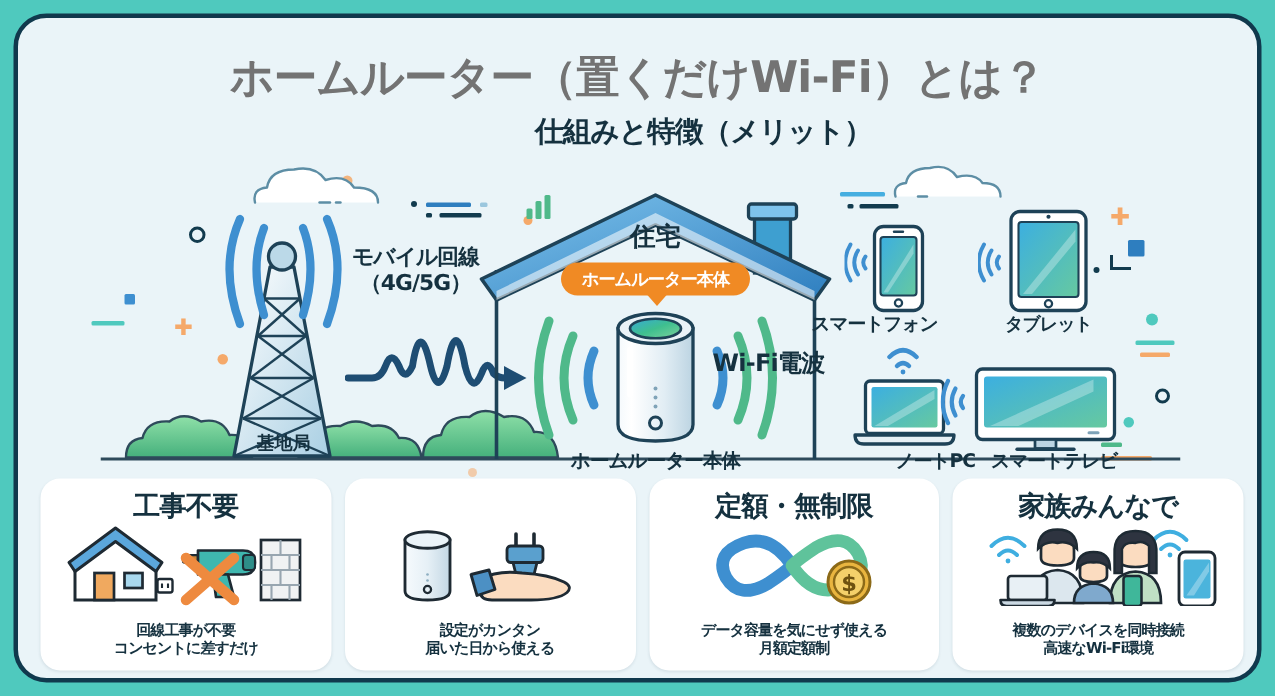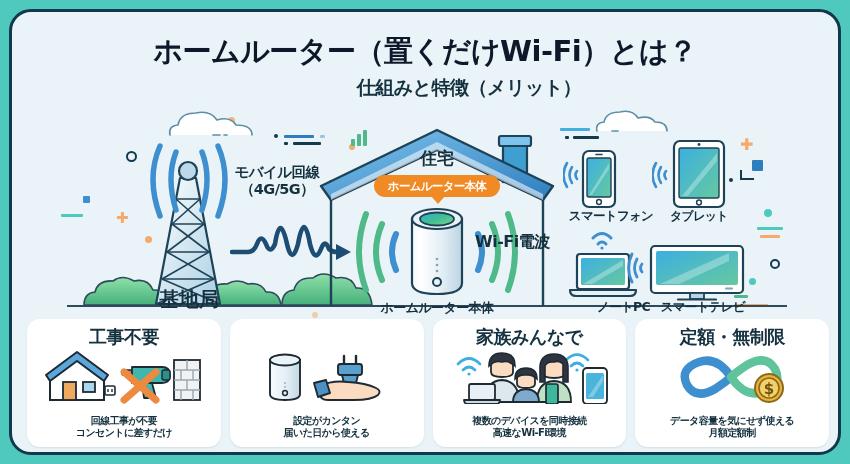--- a/index.html
+++ b/index.html
@@ -27,21 +27,21 @@
   
   .deco { position: absolute; pointer-events: none; }
   .dot { border-radius: 50%; }
   .bar { border-radius: 1px; }
   .plus { color: #F5A96A; font-weight: bold; line-height: 1; }
 
   
   .title-main {
     position: absolute; left: 0; top: 20px; width: 100%;
     text-align: center;
-    font-size: 29px; font-weight: bold; color: #0f172a;
+    font-size: 29px; font-weight: bold; color: #737373;
     letter-spacing: -0.5px;
   }
   .title-sub {
     position: absolute; left: 0; top: 63px; width: 100%;
     text-align: center;
     font-size: 19px; font-weight: bold; color: #15313F;
     letter-spacing: -0.5px;
     margin-left: 44px;
   }
 
@@ -188,21 +188,21 @@
   </svg>
 
   <svg class="deco" style="left:112px;top:130px;" width="130" height="82" viewBox="0 0 130 82">
     <g fill="none" stroke="#3E8FD0" stroke-width="5.5" stroke-linecap="round">
       <path d="M52 10 Q42 36 52 68"></path>
       <path d="M36 4 Q22 36 36 74"></path>
       <path d="M78 10 Q88 36 78 68"></path>
       <path d="M94 4 Q108 36 94 74"></path>
     </g>
   </svg>
-  <div class="lbl" style="left:131px;top:276px;width:92px;text-align:center;font-size:20px;">基地局</div>
+  <div class="lbl" style="left:131px;top:276px;width:92px;text-align:center;font-size:12px;">基地局</div>
 
   <div class="lbl" style="left:200px;top:152px;width:130px;text-align:center;font-size:14.5px;letter-spacing:-0.6px;">
     <div>モバイル回線</div>
     <div>（4G/5G）</div>
   </div>
   <svg class="deco" style="left:218px;top:192px;" width="122" height="78" viewBox="0 0 122 78">
     <path d="M2 48 L18 48 Q24 48 27 40 Q31 29 36 40 Q40 51 45 40 Q50 8 57 40 Q62 62 68 40 Q74 6 80 40 Q85 60 91 45 Q95 34 99 45 Q102 48 107 48 L112 48" fill="none" stroke="#1E4D73" stroke-width="4.6" stroke-linecap="round" stroke-linejoin="round"></path>
     <path d="M106 40 L121 48 L106 56 Z" fill="#1E4D73"></path>
   </svg>
 
@@ -285,21 +285,21 @@
     <line x1="15" y1="5.5" x2="21" y2="5.5" stroke="#1E4257" stroke-width="1.6" stroke-linecap="round"></line>
     <circle cx="18" cy="53" r="2.4" fill="none" stroke="#1E4257" stroke-width="1.5"></circle>
   </svg>
   <svg class="deco" style="left:551px;top:148px;" width="18" height="30" viewBox="0 0 18 30">
     <g fill="none" stroke="#3E8FD0" stroke-width="2.6" stroke-linecap="round">
       <path d="M14 11 Q11 15 14 19"></path>
           <path d="M9 7 Q4 15 9 23"></path>
           <path d="M4 3 Q-3 15 4 27"></path>
     </g>
   </svg>
-  <div class="lbl" style="left:552px;top:197px;width:94px;text-align:center;font-size:12.5px;letter-spacing:-0.7px;">スマートフォン</div>
+  <div class="lbl" style="left:524px;top:197px;width:94px;text-align:center;font-size:12.5px;letter-spacing:-0.7px;">スマートフォン</div>
 
   <svg class="deco" style="left:660px;top:127px;" width="54" height="70" viewBox="0 0 54 70">
     <defs>
           <linearGradient id="scr2" x1="0" y1="0" x2="1" y2="1">
             <stop offset="0" stop-color="#3CAFE0"></stop>
             <stop offset="1" stop-color="#66C9A0"></stop>
           </linearGradient>
         </defs>
     <rect x="2" y="2" width="50" height="66" rx="6" fill="#FFFFFF" stroke="#1E4257" stroke-width="2.2"></rect>
     <rect x="7" y="9" width="40" height="50" rx="2" fill="url(#scr2)" stroke="#1E4257" stroke-width="1.4"></rect>
@@ -442,20 +442,41 @@
           </g>
         </svg>
       </div>
       <div class="card-desc">
         <div>設定がカンタン</div>
         <div>届いた日から使える</div>
       </div>
     </div>
 
     <div class="card">
+      <div class="card-title">定額・無制限</div>
+      <div class="card-art">
+        <svg style="margin:0 auto;" width="126" height="54" viewBox="0 0 126 54">
+          <g fill="none" stroke-width="8.5" stroke-linecap="round">
+            <path d="M62 27 Q48 6 30 12 Q10 19 18 35 Q27 50 46 39 Q58 31 62 27" stroke="#3E8FD0"></path>
+            <path d="M62 27 Q76 48 94 42 Q114 35 106 19 Q97 4 78 15 Q66 23 62 27" stroke="#5FC39B"></path>
+          </g>
+          <g>
+            <circle cx="100" cy="38" r="14" fill="#E9B53F" stroke="#8C6A18" stroke-width="2"></circle>
+            <circle cx="100" cy="38" r="10" fill="#F4D06A" stroke="#8C6A18" stroke-width="1.6"></circle>
+            <text x="100" y="44" text-anchor="middle" font-size="15" font-weight="bold" fill="#6E5210" font-family="'DejaVu Sans', sans-serif">$</text>
+          </g>
+        </svg>
+      </div>
+      <div class="card-desc">
+        <div>データ容量を気にせず使える</div>
+        <div>月額定額制</div>
+      </div>
+    </div>
+
+    <div class="card">
       <div class="card-title">家族みんなで</div>
       <div class="card-art">
         <svg style="margin:0 auto;" width="164" height="54" viewBox="0 0 164 54">
 
           <g fill="none" stroke="#3FAEE0" stroke-width="2.6" stroke-linecap="round">
             <path d="M16 20 Q22 14 28 20"></path>
                 <path d="M11 14 Q22 3 33 14"></path>
             <circle cx="22" cy="24" r="1.6" fill="#3FAEE0" stroke="none"></circle>
             <path d="M124 16 Q130 10 136 16"></path>
                 <path d="M119 10 Q130 -1 141 10"></path>
@@ -491,37 +512,16 @@
             <path d="M141 47 L156 25 L156 31 L146 47 Z" fill="#FFFFFF" opacity=".30"></path>
           </g>
         </svg>
       </div>
       <div class="card-desc">
         <div>複数のデバイスを同時接続</div>
         <div>高速なWi-Fi環境</div>
       </div>
     </div>
 
-    <div class="card">
-      <div class="card-title">定額・無制限</div>
-      <div class="card-art">
-        <svg style="margin:0 auto;" width="126" height="54" viewBox="0 0 126 54">
-          <g fill="none" stroke-width="8.5" stroke-linecap="round">
-            <path d="M62 27 Q48 6 30 12 Q10 19 18 35 Q27 50 46 39 Q58 31 62 27" stroke="#3E8FD0"></path>
-            <path d="M62 27 Q76 48 94 42 Q114 35 106 19 Q97 4 78 15 Q66 23 62 27" stroke="#5FC39B"></path>
-          </g>
-          <g>
-            <circle cx="100" cy="38" r="14" fill="#E9B53F" stroke="#8C6A18" stroke-width="2"></circle>
-            <circle cx="100" cy="38" r="10" fill="#F4D06A" stroke="#8C6A18" stroke-width="1.6"></circle>
-            <text x="100" y="44" text-anchor="middle" font-size="15" font-weight="bold" fill="#6E5210" font-family="'DejaVu Sans', sans-serif">$</text>
-          </g>
-        </svg>
-      </div>
-      <div class="card-desc">
-        <div>データ容量を気にせず使える</div>
-        <div>月額定額制</div>
-      </div>
-    </div>
-
   </div>
 
 </div>
 </div>
 
 </body></html>

